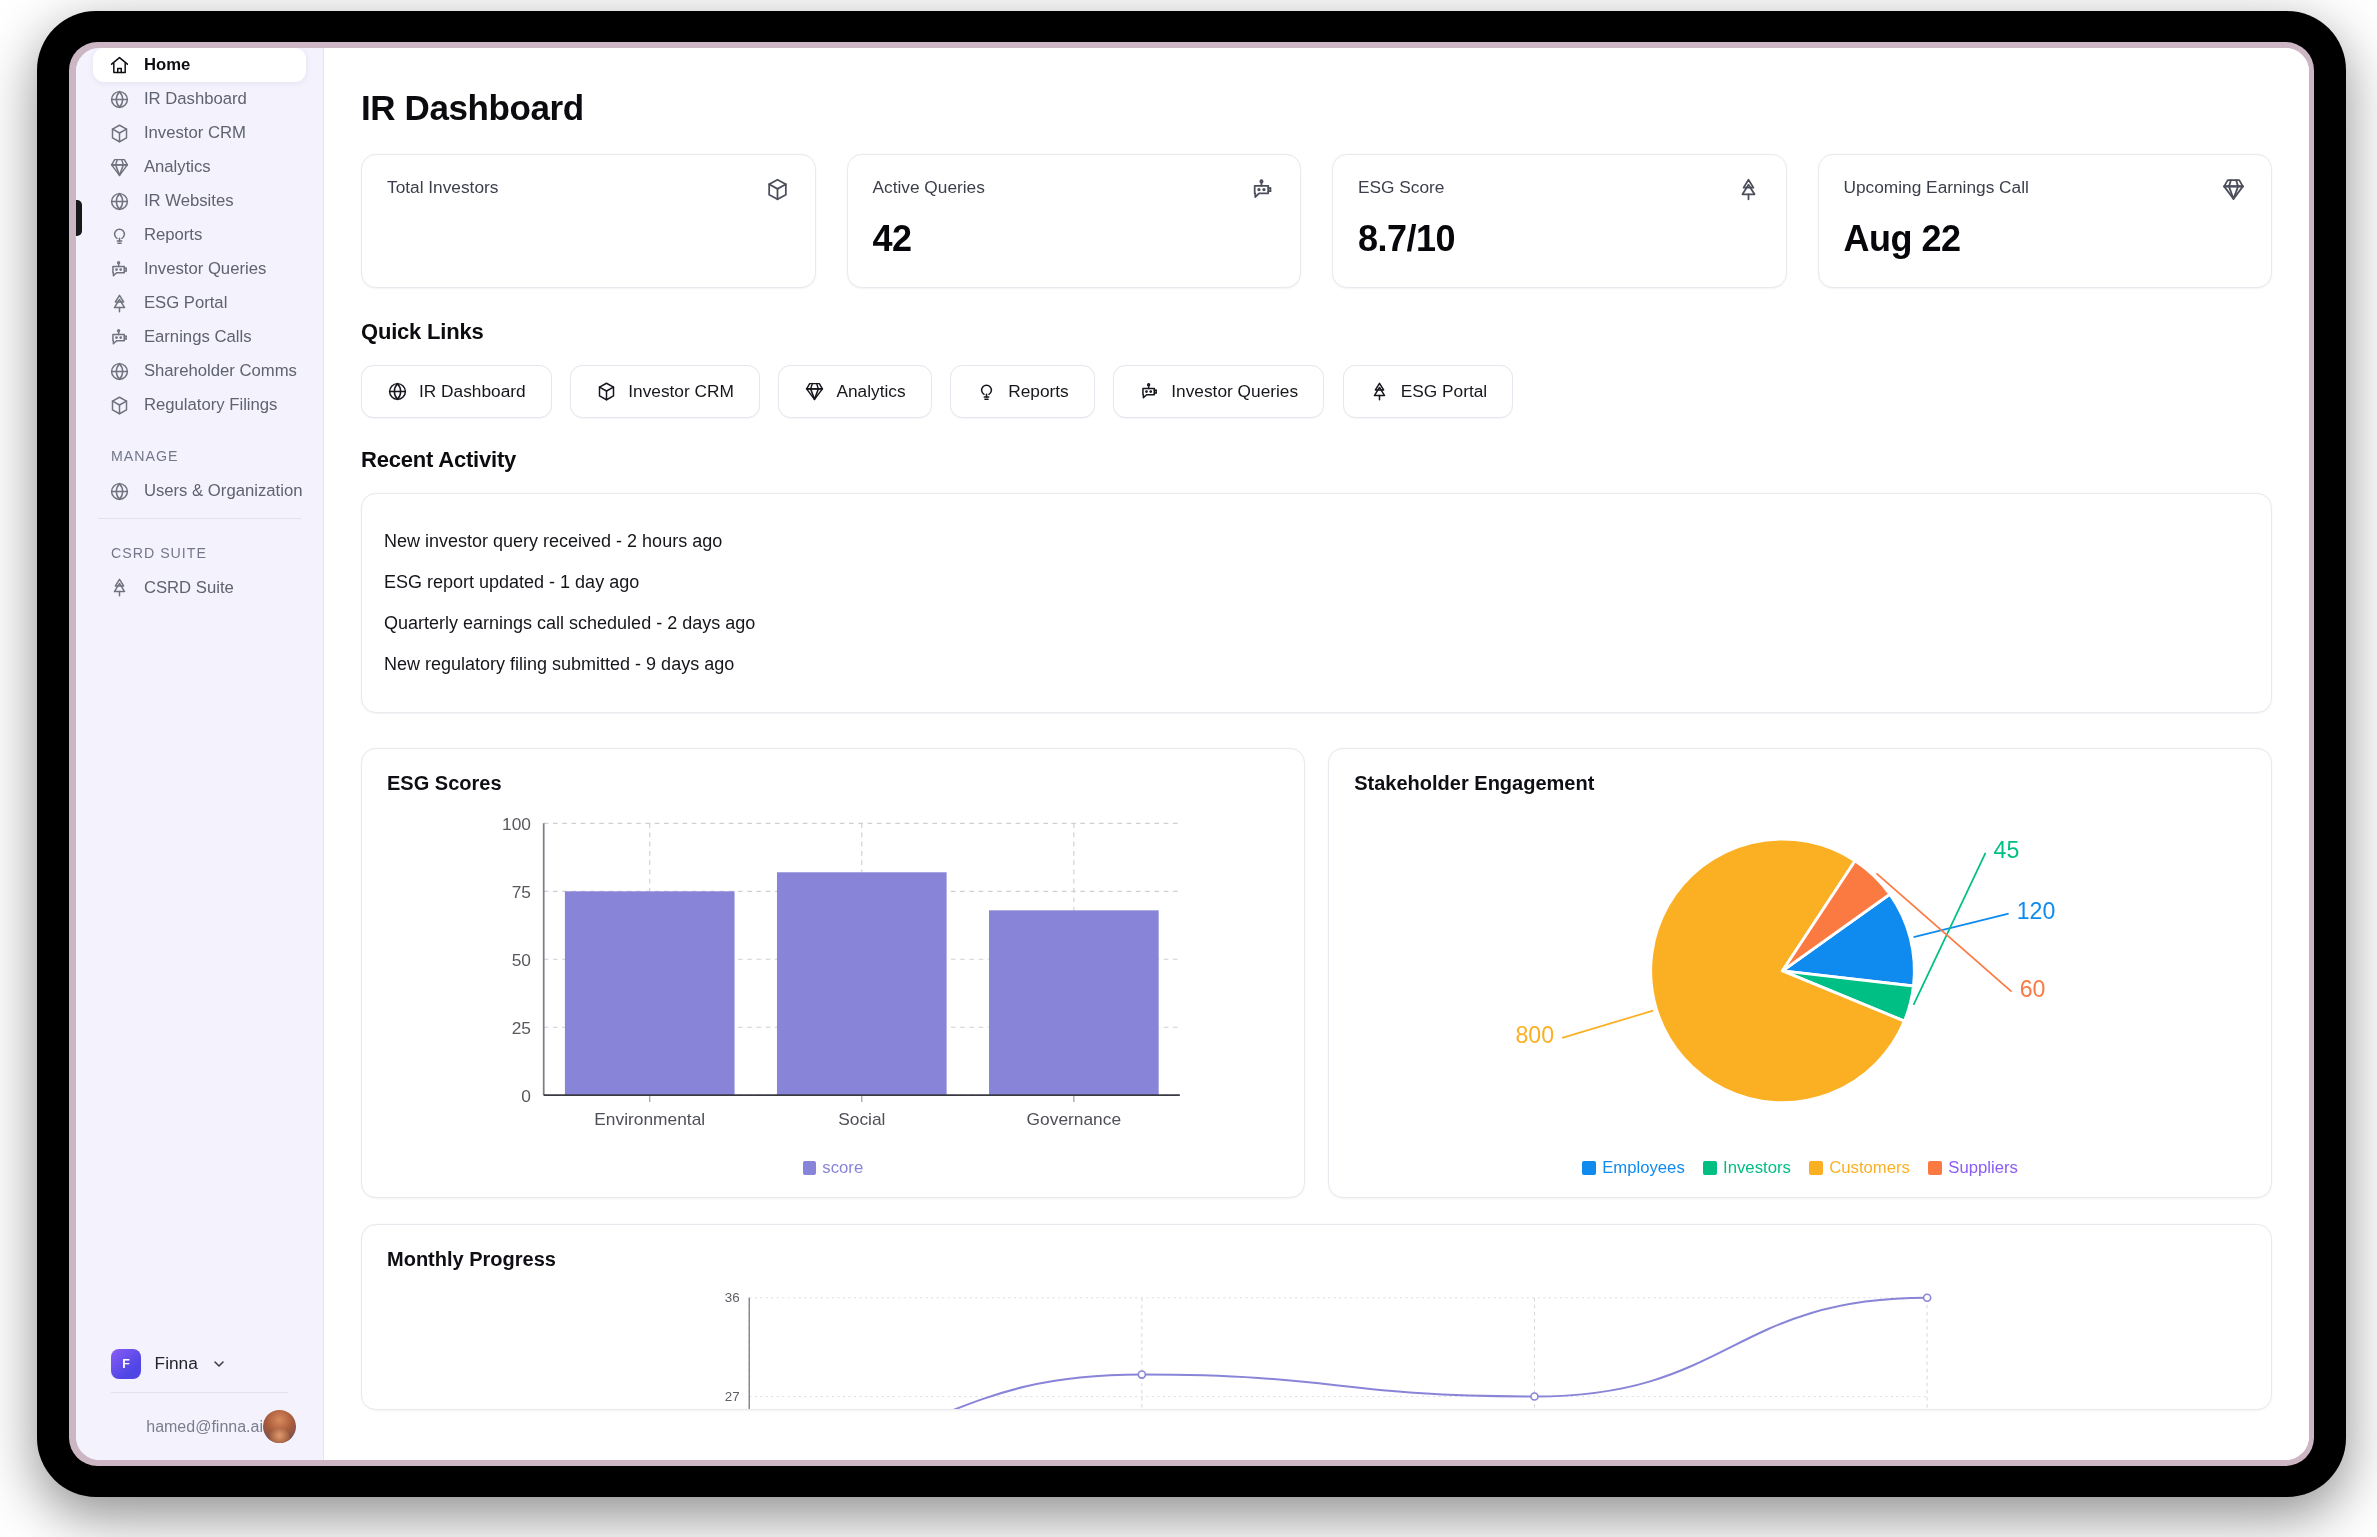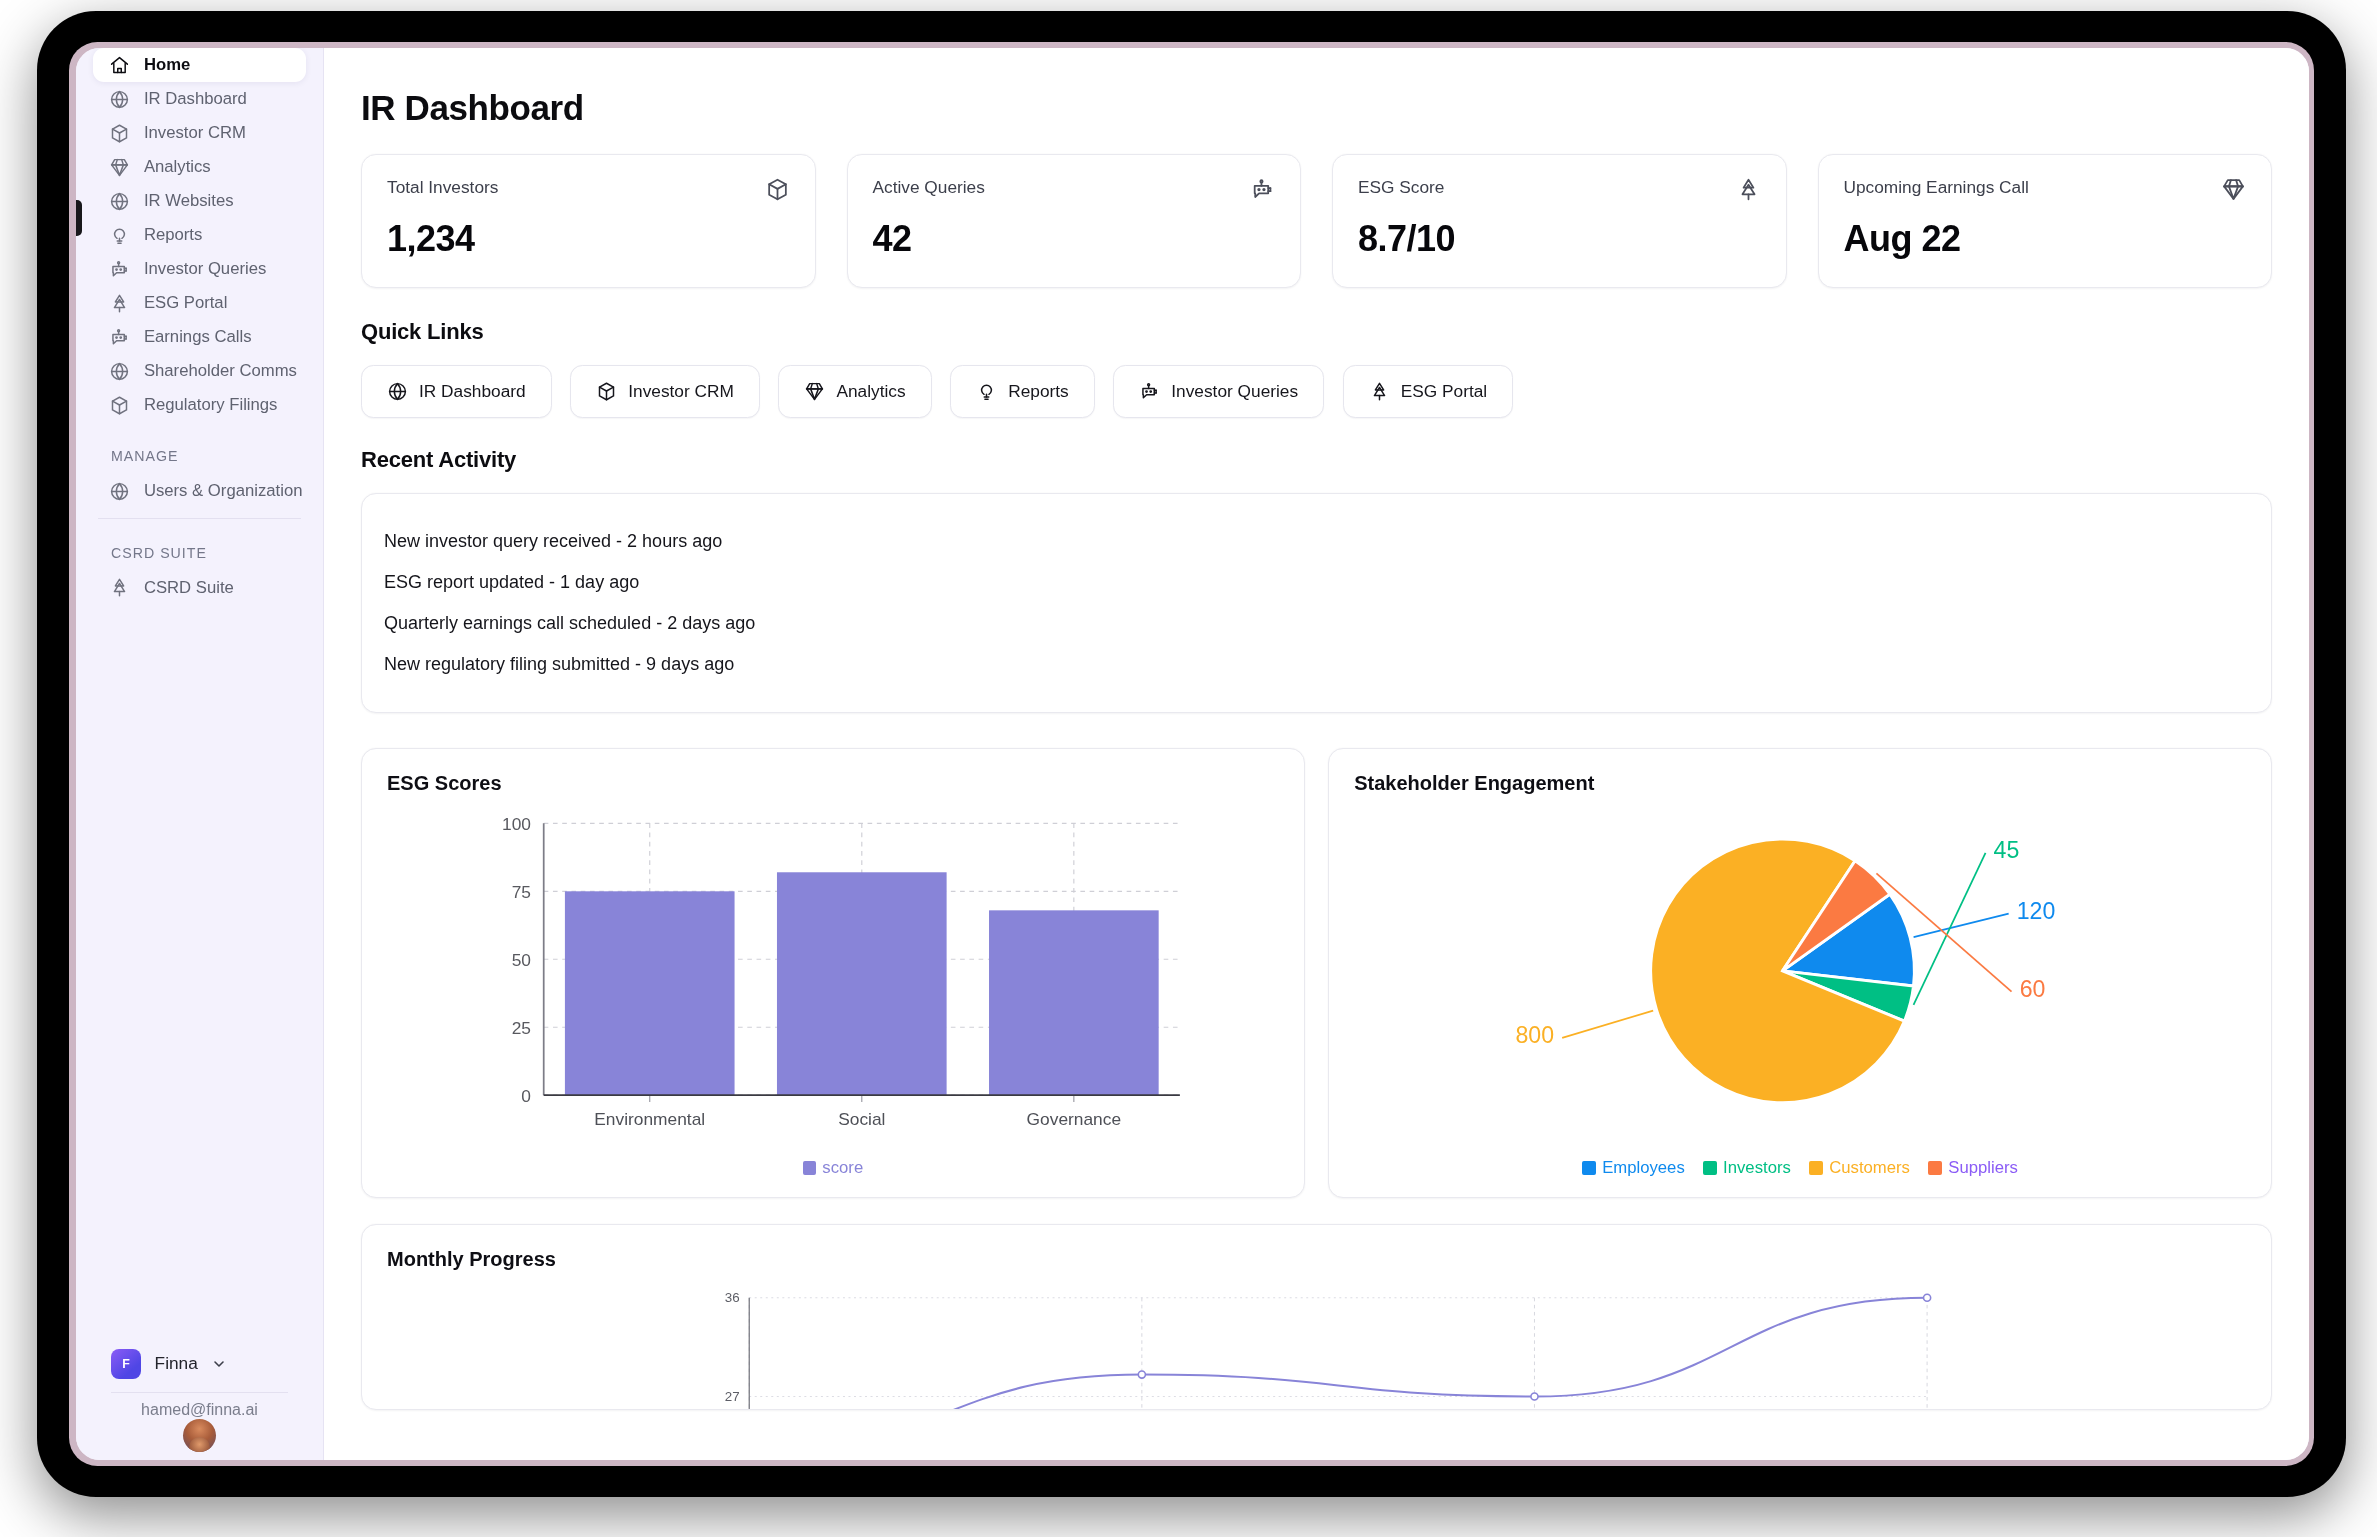--- a/index.html
+++ b/index.html
@@ -103,22 +103,22 @@
     width: 30px; height: 30px; border-radius: 8px;
     background: linear-gradient(140deg,#8b5cf6 0%,#4f46e5 70%);
     color: #ffffff; font-size: 12.4px; font-weight: 700;
     display:flex; align-items:center; justify-content:center;
   }
   .org-name { font-size: 17.3px; color: #23242c; }
   .chev { width: 16px; height: 16px; }
 
   .acct-divider { height: 0.6px; background: #e3e0f0; margin: 0 35px; }
   .acct-row {
-    display:flex; align-items:center; justify-content:center;
-    padding: 0 27px; height: 67px; flex-direction: column;
+    display:flex; align-items:center; justify-content:flex-end;
+    padding: 0 27px; height: 67px;
   }
   .acct-mail { font-size: 16px; color: #7a7d8c; }
   .avatar {
     width: 33px; height: 33px; border-radius: 50%;
     background: radial-gradient(circle at 50% 30%, #d98b5e 0%, #a85c3a 45%, #5d4a63 100%);
     position: relative; overflow: hidden; flex: 0 0 33px;
   }
   .avatar::after {
     content:''; position:absolute; left:50%; top:56%;
     width:21px; height:21px; margin-left:-10.5px;
@@ -361,21 +361,20 @@
     <section class="stats-row" id="stats-row">
         <div class="stat-card">
           <div class="stat-head">
             <div class="stat-label">Total Investors</div>
             <svg viewBox="0 0 24 24" fill="none" stroke="#4c4f5b" stroke-width="1.7" stroke-linecap="round" stroke-linejoin="round" class="stat-icon">
               <path d="M12 2.6 20 7v10l-8 4.4L4 17V7l8-4.4z"></path>
               <path d="M4 7l8 4.4L20 7"></path>
               <line x1="12" y1="11.4" x2="12" y2="21.4"></line>
             </svg>
           </div>
-          <div class="stat-value">1,234</div>
         </div>
         <div class="stat-card">
           <div class="stat-head">
             <div class="stat-label">Active Queries</div>
             <svg viewBox="0 0 24 24" fill="none" stroke="#4c4f5b" stroke-width="1.7" stroke-linecap="round" stroke-linejoin="round" class="stat-icon">
               <path d="M4.5 8.5h13v7.2H8.7L5 19.2v-3.5H4.5z"></path>
               <line x1="11" y1="5.2" x2="11" y2="8.5"></line>
               <circle cx="11" cy="4.2" r="1.1"></circle>
               <circle cx="8.6" cy="12.1" r="0.75"></circle>
               <circle cx="13.4" cy="12.1" r="0.75"></circle>

